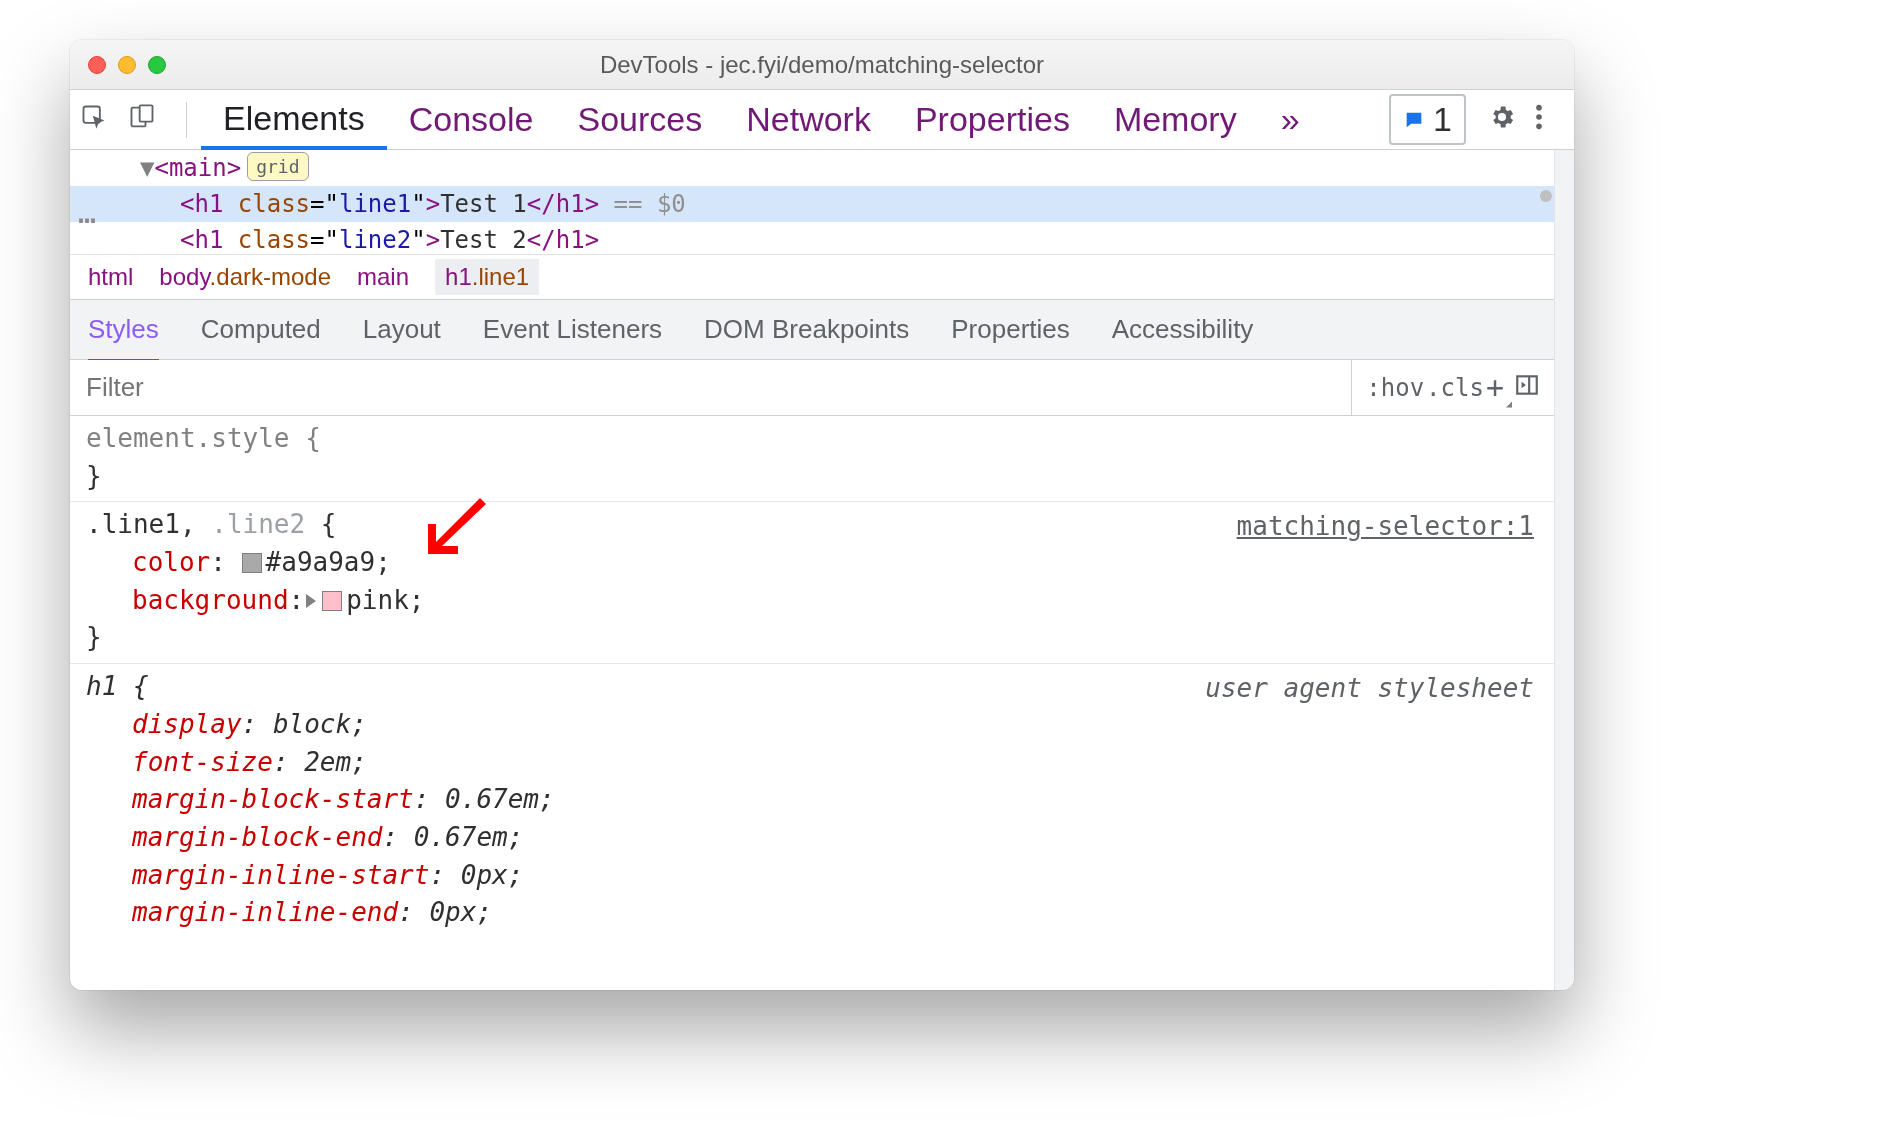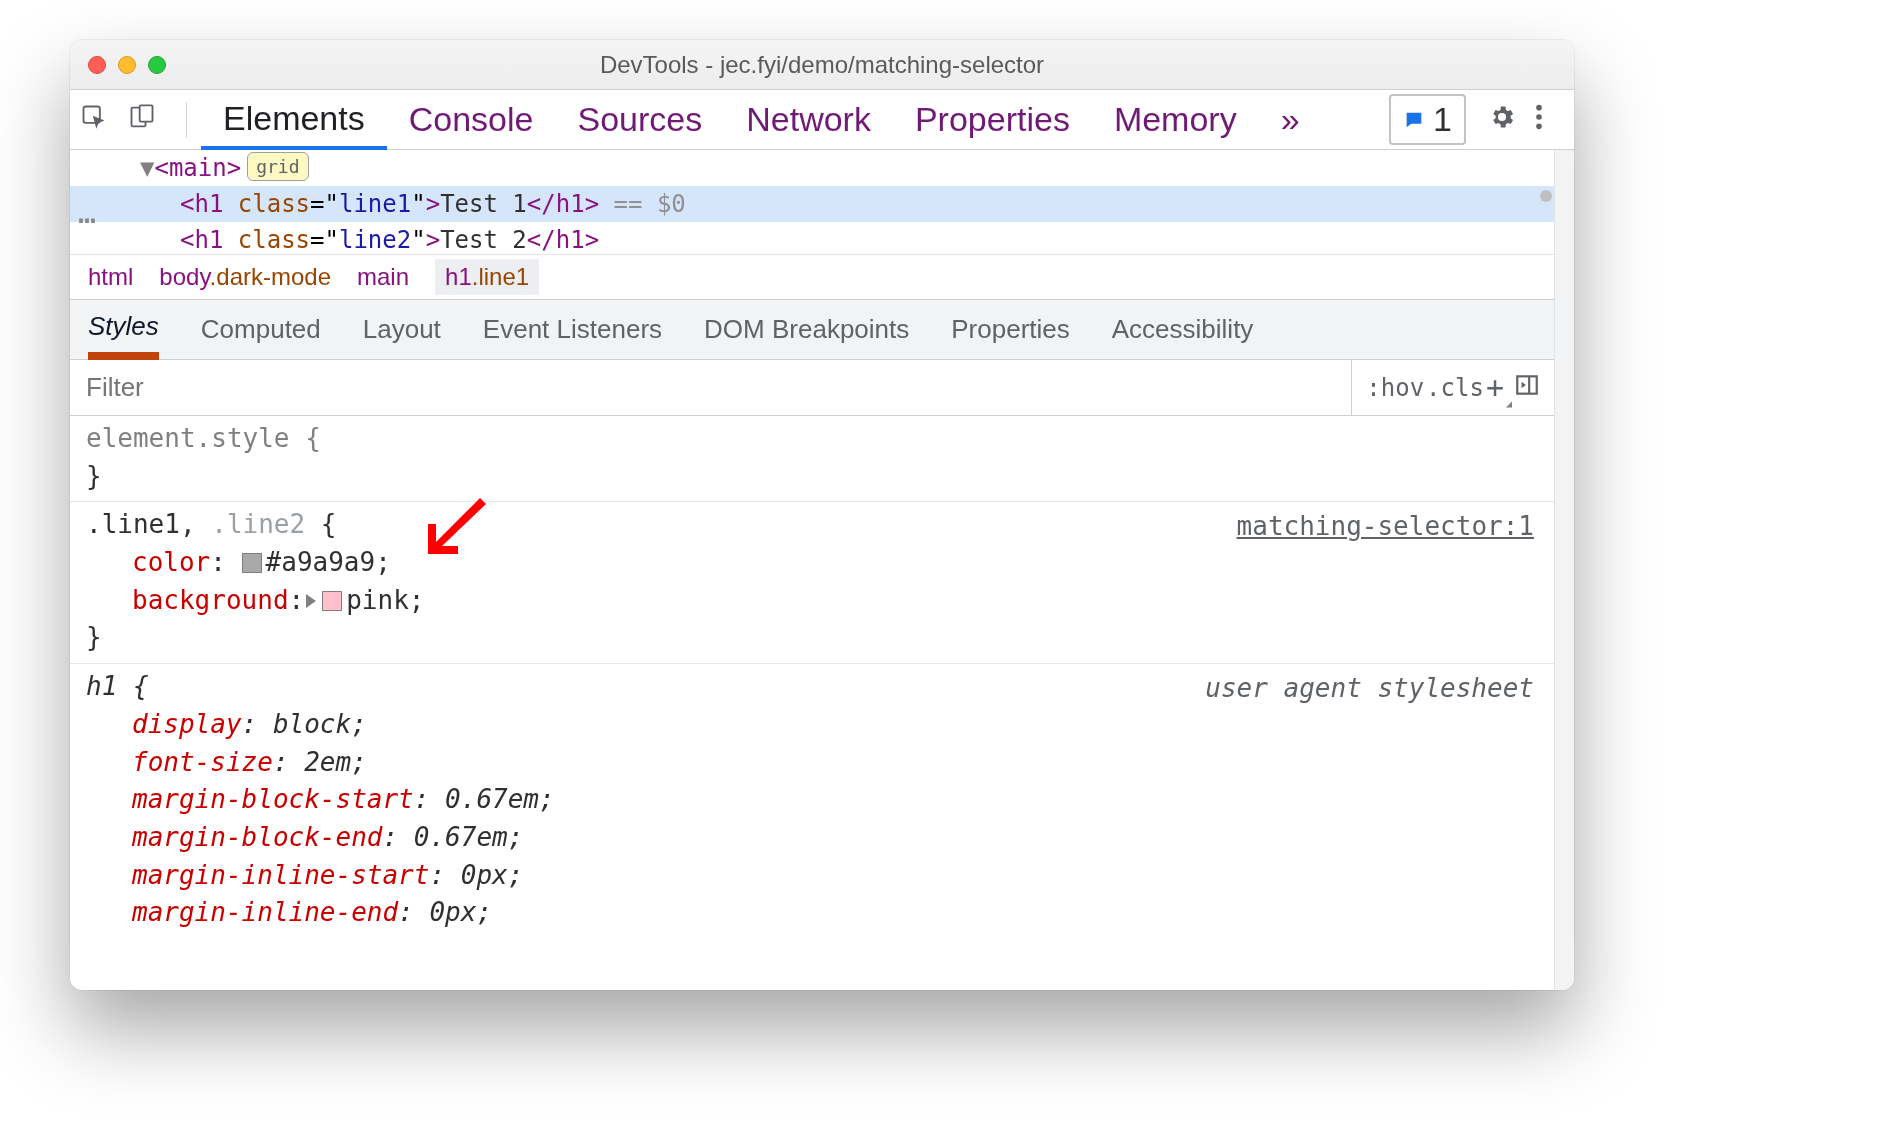--- a/index.html
+++ b/index.html
@@ -35,21 +35,21 @@
   .tag{color:#881280;} .attr{color:#994500;} .val{color:#1a1aa6;} .txt{color:#303030;} .eq0{color:#909090;}
   .gridbadge{display:inline-block;border:1px solid #9aa0a6;border-radius:6px;padding:0 8px;font-size:18px;color:#5f6367;background:#fef9c3;margin-left:6px;vertical-align:3px;}
   .domtree .scrollthumb{position:absolute;right:2px;top:40px;width:12px;height:12px;border-radius:50%;background:#bfbfbf;}
   
   .crumbs { height:46px; border-top:1px solid #e3e3e3; border-bottom:1px solid #d0d0d0; display:flex; align-items:center; gap:26px; padding:0 18px; font-size:24px;}
   .crumbs .c{color:#881280;}
   .crumbs .cls{color:#994500;}
   .crumbs .active{background:#eceef1;padding:4px 10px;}
   
   .subtabs{height:60px;background:#f1f3f4;border-bottom:1px solid #d0d0d0;display:flex;align-items:center;gap:42px;padding:0 18px;font-size:26px;color:#5f6367;}
-  .subtabs .stab.active{color:#0f172a;border-bottom:8px solid #c2410c;height:100%;display:flex;align-items:center;margin-bottom:-1px;font-style:italic;}
+  .subtabs .stab.active{color:#8b5cf6;border-bottom:1px solid #c2410c;height:100%;display:flex;align-items:center;margin-bottom:-1px;}
   
   .filterbar{height:56px;border-bottom:1px solid #d0d0d0;display:flex;align-items:stretch;}
   .filterinput{flex:1;border:none;padding:13px 16px;font-size:26px;color:#9aa0a6;outline:none;}
   .ftools{display:flex;align-items:center;border-left:1px solid #d0d0d0;padding:0 14px;gap:2px;font-size:24px;color:#5f6367;font-family:Menlo,monospace;}
   .ftools .plus{font-size:30px;line-height:1;}
   
   .styles{flex:1;overflow:auto;font-family:Menlo, Consolas, monospace;font-size:26px;line-height:1.45;color:#303030;position:relative;}
   .rule{padding:4px 16px 6px;border-bottom:1px solid #e6e6e6;position:relative;}
   .rule .src{position:absolute;right:20px;top:6px;color:#5f6367;font-style:italic;font-family:Menlo,monospace;}
   .rule .src.link{text-decoration:underline;font-style:normal;}

